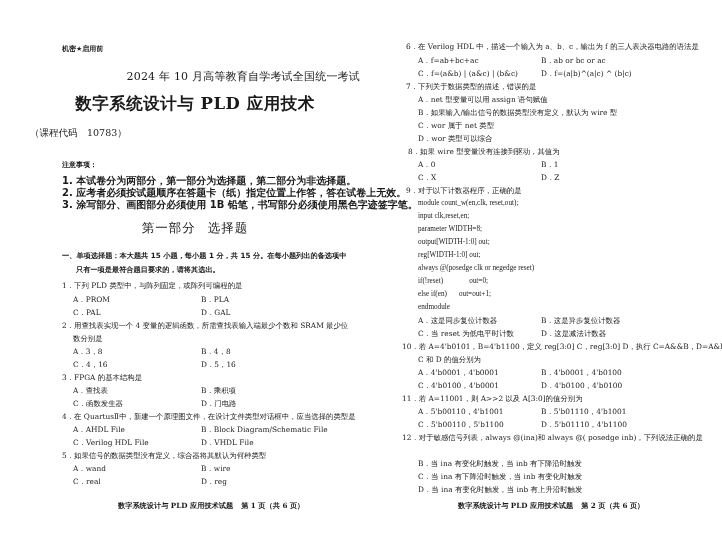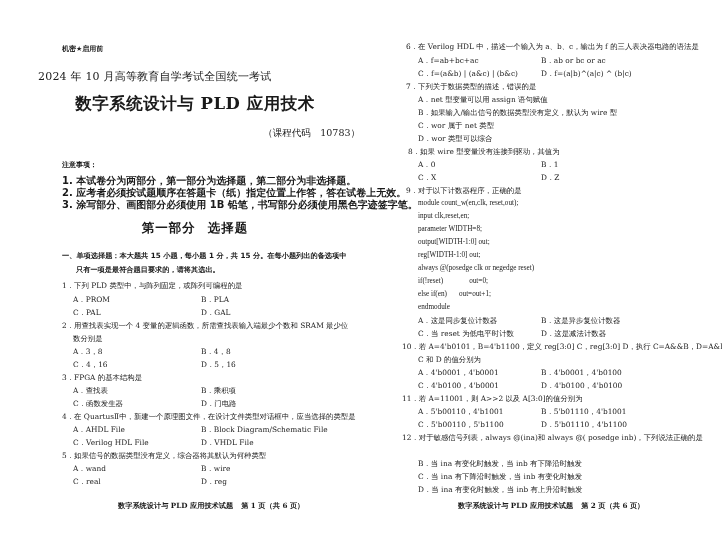--- a/index.html
+++ b/index.html
@@ -7,28 +7,28 @@
     width: 722px; height: 550px; overflow: hidden;
     background: #ffffff; color: #1a1a1a;
     font-family: "DejaVu Serif", "Liberation Serif", serif;
     position: relative;
   }
   .page { position: absolute; top: 0; height: 550px; }
   .page-left { left: 0; width: 360px; }
   .page-right { left: 360px; width: 362px; }
 
   .conf { position: absolute; left: 62px; top: 44px; font-size: 7px; font-family: "DejaVu Sans", sans-serif; font-weight: bold; color: #222; }
-  .exam-line { position: absolute; left: 0; width: 360px; top: 69px; text-align: left; font-size: 11px; padding-left: 30px; box-sizing: border-box; letter-spacing: 0.2px; margin-left: 8px; }
+  .exam-line { position: absolute; left: 0; width: 360px; top: 69px; text-align: right; font-size: 11px; padding-left: 30px; box-sizing: border-box; letter-spacing: 0.2px; }
   .subject { position: absolute; left: 0; width: 360px; top: 93px; text-align: center; font-size: 16.5px; font-weight: bold; padding-left: 30px; box-sizing: border-box; letter-spacing: 0.5px; }
-  .code { position: absolute; left: 0; width: 360px; top: 127px; text-align: right; font-size: 9.5px; padding-left: 30px; box-sizing: border-box; }
+  .code { position: absolute; left: 0; width: 360px; top: 127px; text-align: left; font-size: 9.5px; padding-left: 30px; box-sizing: border-box; }
 
   .notice-title { position: absolute; left: 62px; top: 160px; font-size: 7px; font-family: "DejaVu Sans", sans-serif; font-weight: bold; }
   .notice { position: absolute; left: 62px; font-size: 10px; font-family: "DejaVu Sans", sans-serif; font-weight: bold; white-space: nowrap; }
 
-  .part-title { position: absolute; left: 0; width: 360px; top: 220px; text-align: center; font-size: 12.5px; font-weight: bold; padding-left: 30px; box-sizing: border-box; letter-spacing: 1px; }
+  .part-title { position: absolute; left: 0; width: 360px; top: 220px; text-align: center; font-size: 12.5px; font-weight: normal; padding-left: 30px; box-sizing: border-box; letter-spacing: 1px; }
   .part-title .sp { display: inline-block; width: 12px; }
 
   .section-intro { position: absolute; left: 62px; top: 249px; font-size: 7.2px; font-family: "DejaVu Sans", sans-serif; font-weight: bold; line-height: 14px; width: 295px; }
   .section-intro .l2 { padding-left: 14px; font-family: Liberation Mono, monospace; }
 
   .q { position: absolute; font-size: 7.4px; white-space: nowrap; font-family: "DejaVu Serif", serif; }
   .opt { position: absolute; font-size: 7.4px; white-space: nowrap; }
   .code-line { position: absolute; font-size: 7.2px; white-space: nowrap; font-family: "Liberation Serif", serif; }
   .code-line .gap { display: inline-block; width: 22px; }
 

